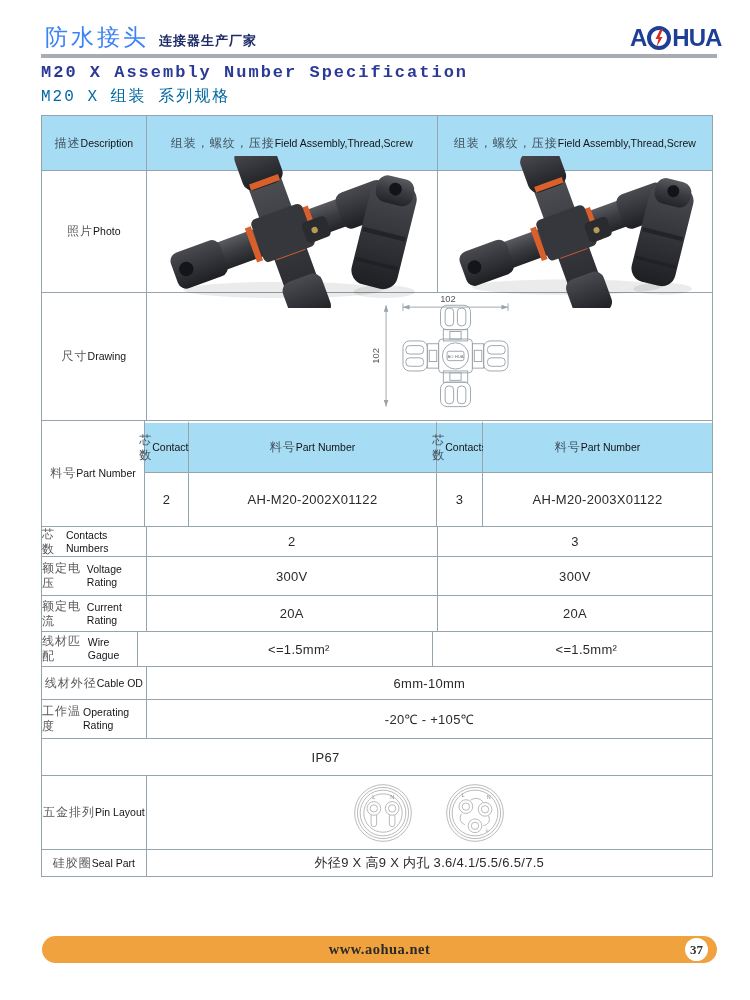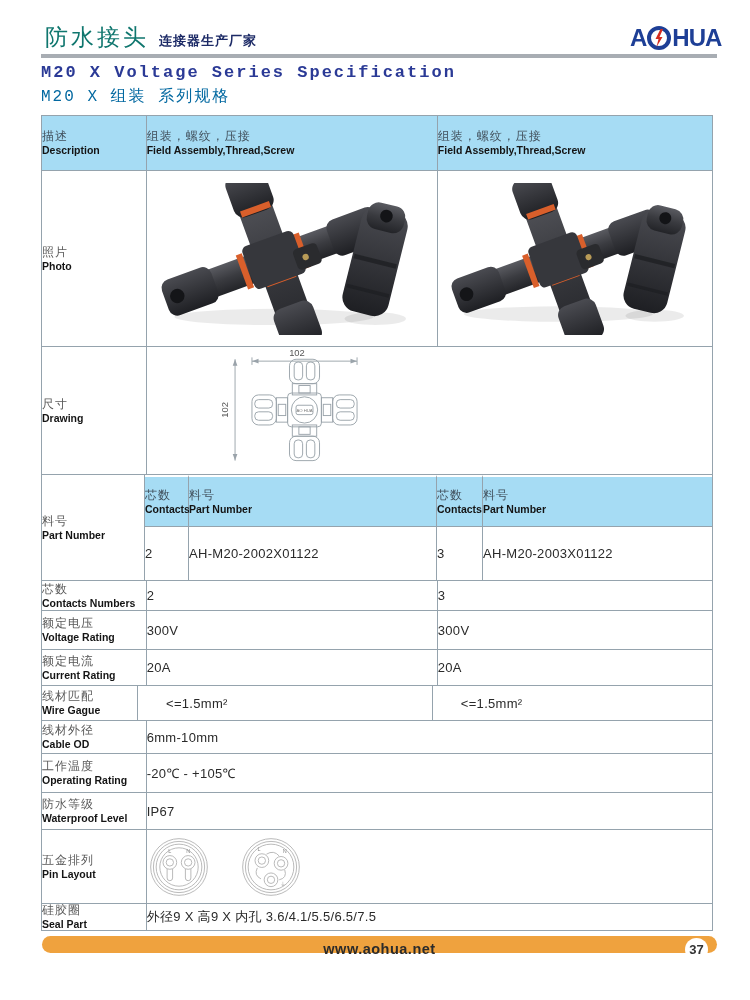--- a/index.html
+++ b/index.html
@@ -3,58 +3,58 @@
 <meta charset="utf-8">
 <style>
   * { margin:0; padding:0; box-sizing:border-box; }
   html,body { background:#fff; }
   .page {
     position:relative; width:750px; height:1000px; background:#fff;
     font-family:"Liberation Sans", sans-serif; overflow:hidden;
   }
   
   .brand-row { position:absolute; left:45px; top:22px; display:flex; align-items:flex-end; gap:10px; }
-  .brand-cn { font-family:"Liberation Serif", serif; font-size:23px; color:#0f766e; letter-spacing:3px; font-weight:400; }
+  .brand-cn { font-family:"Liberation Serif", serif; font-size:23px; color:#3b82f6; letter-spacing:3px; font-weight:400; }
   .brand-sub { font-size:13px; font-weight:bold; color:#1c2a66; padding-bottom:3px; letter-spacing:1px;text-align:right; }
   .logo { position:absolute; left:630px; top:24px; display:flex; align-items:center; }
   .logo-txt { font-size:24px; font-weight:bold; color:#1e3f96; letter-spacing:-1px; }
   .logo-icon { width:24px; height:24px; margin:0 1px; }
   .rule { position:absolute; left:41px; top:54px; width:676px; height:4px; background:#a8adb3; }
   .title-en { position:absolute; left:41px; top:63px; font-family:"Liberation Mono", monospace; font-size:17px; font-weight:bold; color:#2b3a96; letter-spacing:2px; }
   .title-cn { position:absolute; left:41px; top:86px; font-family:"Liberation Mono", monospace; font-size:16px; color:#0369a1; letter-spacing:2px; }
   
   .spec-table { position:absolute; left:41px; top:115px; width:672px; border:1px solid #95a3ad; }
   .row { display:flex; border-bottom:1px solid #95a3ad; }
   .row:last-child { border-bottom:none; }
-  .cell { border-right:1px solid #95a3ad; display:flex; flex-direction:column; justify-content:center; }
+  .cell { border-right:1px solid #95a3ad; display:flex; flex-direction:row; align-items:center; justify-content:center; }
   .cell:last-child { border-right:none; }
   .c-label { width:105px; }
   .w292 { width:292px; } .w275 { width:275px; }
   .w44 { width:44px; } .w248 { width:248px; } .w46 { width:46px; } .w229 { width:229px; }
   .wfull { width:567px; }
   .blue { background:#a6dcf4; }
   .lbl-cn { font-size:12px; color:#595959; letter-spacing:1px; line-height:15px; }
-  .lbl-en { font-size:10.5px; font-weight:bold; color:#141414; line-height:13px; }
+  .lbl-en { font-size:10.5px; font-weight:normal; color:#141414; line-height:13px; }
   .blue .lbl-cn { color:#41505c; }
   .val { font-size:13px; color:#2a2a2a; letter-spacing:0.3px; }
-  .h55 { height:55px; } .h170 { height:176px; } .h128 { height:128px; }
+  .h55 { height:55px; } .h170 { height:122px; } .h128 { height:128px; }
   .h30 { height:30px; } .h39 { height:39px; } .h36 { height:36px; } .h35 { height:35px;gap:28px; }
   .h33 { height:33px; } .h37 { height:37px; } .h74 { height:74px; } .h26 { height:26px; }
   .row-pn { display:flex; border-bottom:1px solid #95a3ad; }
   .row-pn .c-label { height:105px; border-right:1px solid #95a3ad; }
   .pn-right { width:567px; display:flex; flex-direction:column; }
   .pn-row { display:flex; }
   .pn-row.hdr { height:52px; border-bottom:1px solid #95a3ad; }
   .pn-row.dat { height:53px; }
   .pn-row .cell.blue { border-top:2px solid #fff; }
   .drawing-wrap { margin-left:38px; }
   .photo-cell { background:#fff; }
   .pin-wrap { display:flex; gap:28px; align-items:center; }
   
-  .footer-bar { position:absolute; left:42px; top:936px; width:675px; height:17px; background:#efa23e; border-radius:14px; }
+  .footer-bar { position:absolute; left:42px; top:936px; width:675px; height:27px; background:#efa23e; border-radius:14px;font-family:Liberation Serif, serif; }
   .footer-site { width:100%; text-align:center; line-height:27px; font-size:14.5px; font-weight:bold; color:#2b2b2b; letter-spacing:0.5px; }
   .page-badge { position:absolute; right:9px; top:2px; width:23px; height:23px; background:#fff; border-radius:50%; text-align:center; line-height:23px; font-size:13px; font-weight:bold; color:#333; }
   svg text { font-family:"Liberation Sans", sans-serif; }
 </style>
 </head>
 <body>
 
 <div class="page">
 
   <div class="brand-row">
@@ -64,21 +64,21 @@
   <div class="logo">
     <span class="logo-txt">A</span>
     <svg class="logo-icon" viewBox="0 0 24 24">
       <circle cx="12" cy="12" r="10" fill="none" stroke="#1e3f96" stroke-width="4"></circle>
       <circle cx="12" cy="12" r="6.5" fill="#fff"></circle>
       <polygon points="13.5,3 8.5,13 11.5,13 9.5,21 15.5,11 12.5,11 16,3" fill="#d42b1e"></polygon>
     </svg>
     <span class="logo-txt">HUA</span>
   </div>
   <div class="rule"></div>
-  <div class="title-en">M20 X Voltage Series Specification</div>
+  <div class="title-en">M20 X Assembly Number Specification</div>
   <div class="title-cn">M20 X 组装 系列规格</div>
 
   <div class="spec-table">
 
     <div class="row h55">
       <div class="cell c-label blue">
         <div class="lbl-cn">描述</div>
         <div class="lbl-en">Description</div>
       </div>
       <div class="cell w292 blue">
@@ -322,24 +322,20 @@
       <div class="cell c-label">
         <div class="lbl-cn">工作温度</div>
         <div class="lbl-en">Operating Rating</div>
       </div>
       <div class="cell wfull">
           <div class="val">-20℃ - +105℃</div>
         </div>
     </div>
 
     <div class="row h37">
-      <div class="cell c-label">
-        <div class="lbl-cn">防水等级</div>
-        <div class="lbl-en">Waterproof Level</div>
-      </div>
       <div class="cell wfull">
           <div class="val">IP67</div>
         </div>
     </div>
 
     <div class="row h74">
       <div class="cell c-label">
         <div class="lbl-cn">五金排列</div>
         <div class="lbl-en">Pin Layout</div>
       </div>

